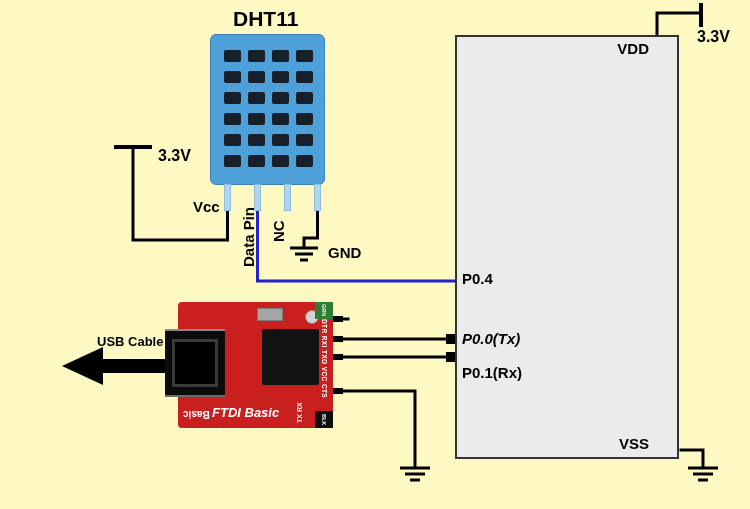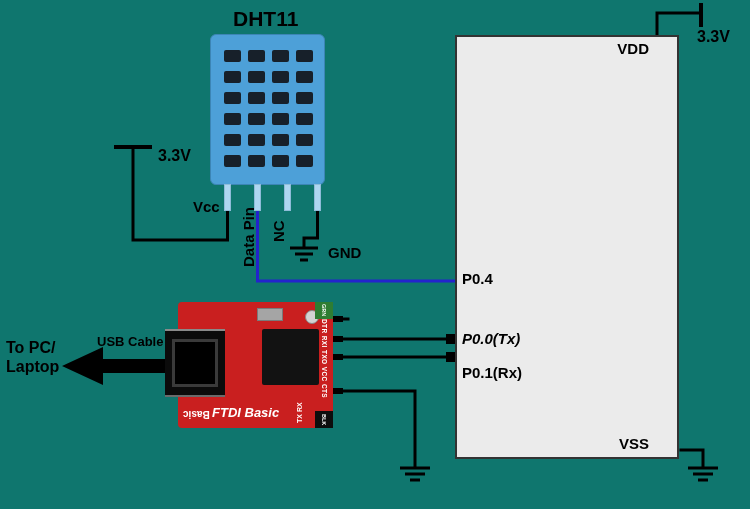--- a/index.html
+++ b/index.html
@@ -1,17 +1,17 @@
 <!DOCTYPE html>
 <html><head>
 <meta charset="utf-8">
 <style>
   html,body{margin:0;padding:0;background:#fff;}
   .canvas{
-    position:relative;width:750px;height:509px;background:#0f766e;
+    position:relative;width:750px;height:509px;background:#fef9c3;
     font-family:"Liberation Sans",sans-serif;color:#000;overflow:hidden;
   }
   .wires{position:absolute;left:0;top:0;}
   .lbl{position:absolute;font-weight:bold;font-size:15px;white-space:nowrap;}
   .rot{transform:rotate(-90deg);transform-origin:0 0;}
 
   
   .dht-title{position:absolute;left:233px;top:7px;font-size:21px;font-weight:bold;}
   .dht-body{position:absolute;left:210px;top:34px;width:115px;height:151px;
     background:#4da0d8;border-radius:6px;border:1px solid #3c85b5;box-sizing:border-box;}
@@ -172,18 +172,14 @@
     <div class="chip"></div>
     <div class="pad-grn">GRN</div>
     <div class="pad-blk">BLK</div>
     <div class="header-labels">DTR RXI TXO VCC CTS GND</div>
     <div class="ftdi-label">FTDI Basic</div>
     <div class="ftdi-mirror">Basic</div>
     <div class="ftdi-txrx">TX RX</div>
   </div>
 
   <div class="usb-cable-label">USB Cable</div>
-  <div class="to-pc">
-    <div>To PC/</div>
-    <div>Laptop</div>
-  </div>
 
 </div>
 
 </body></html>

